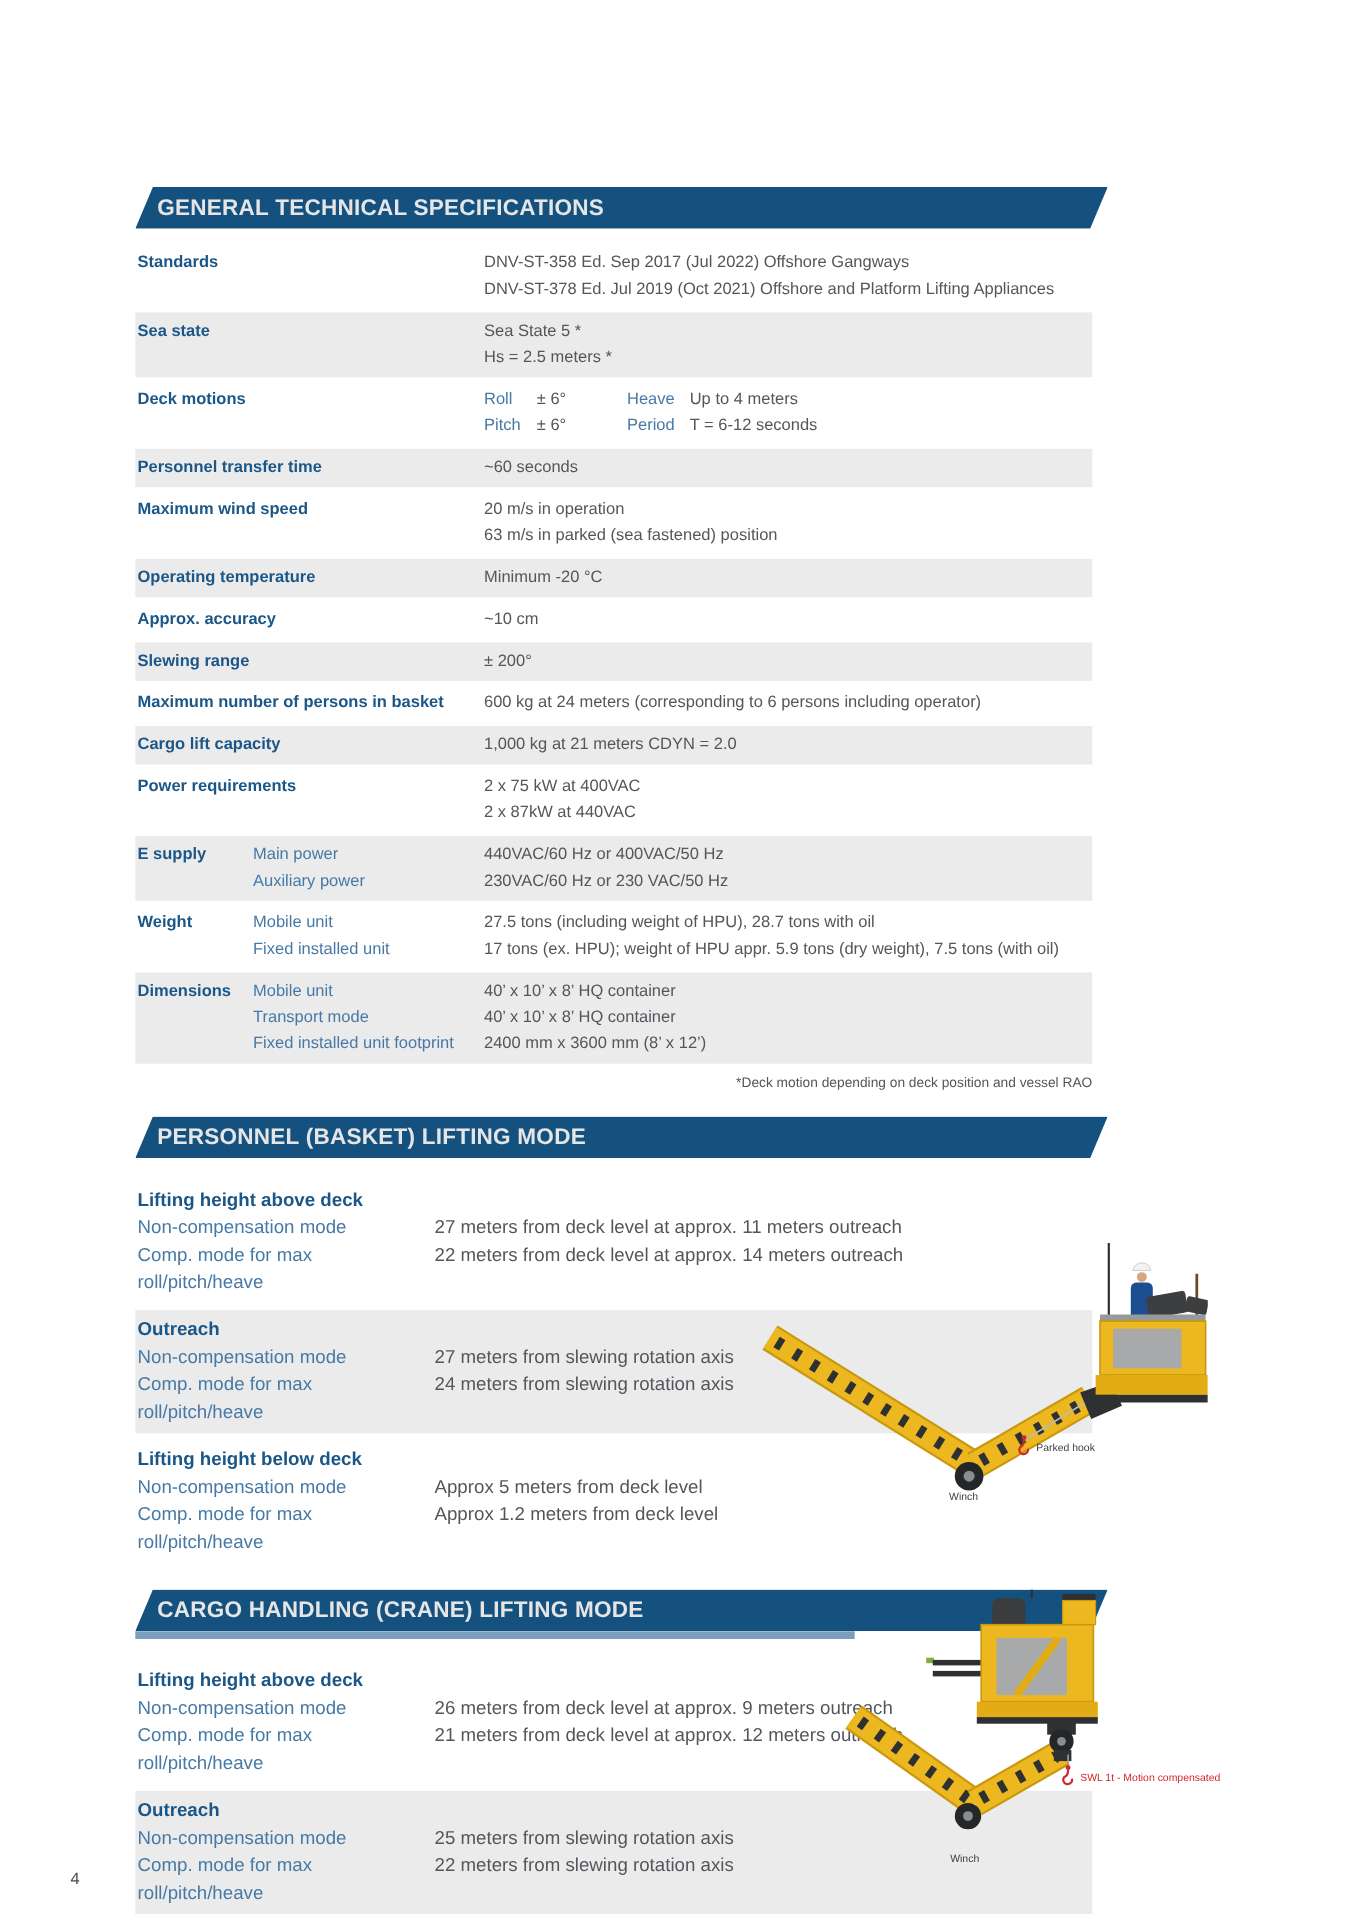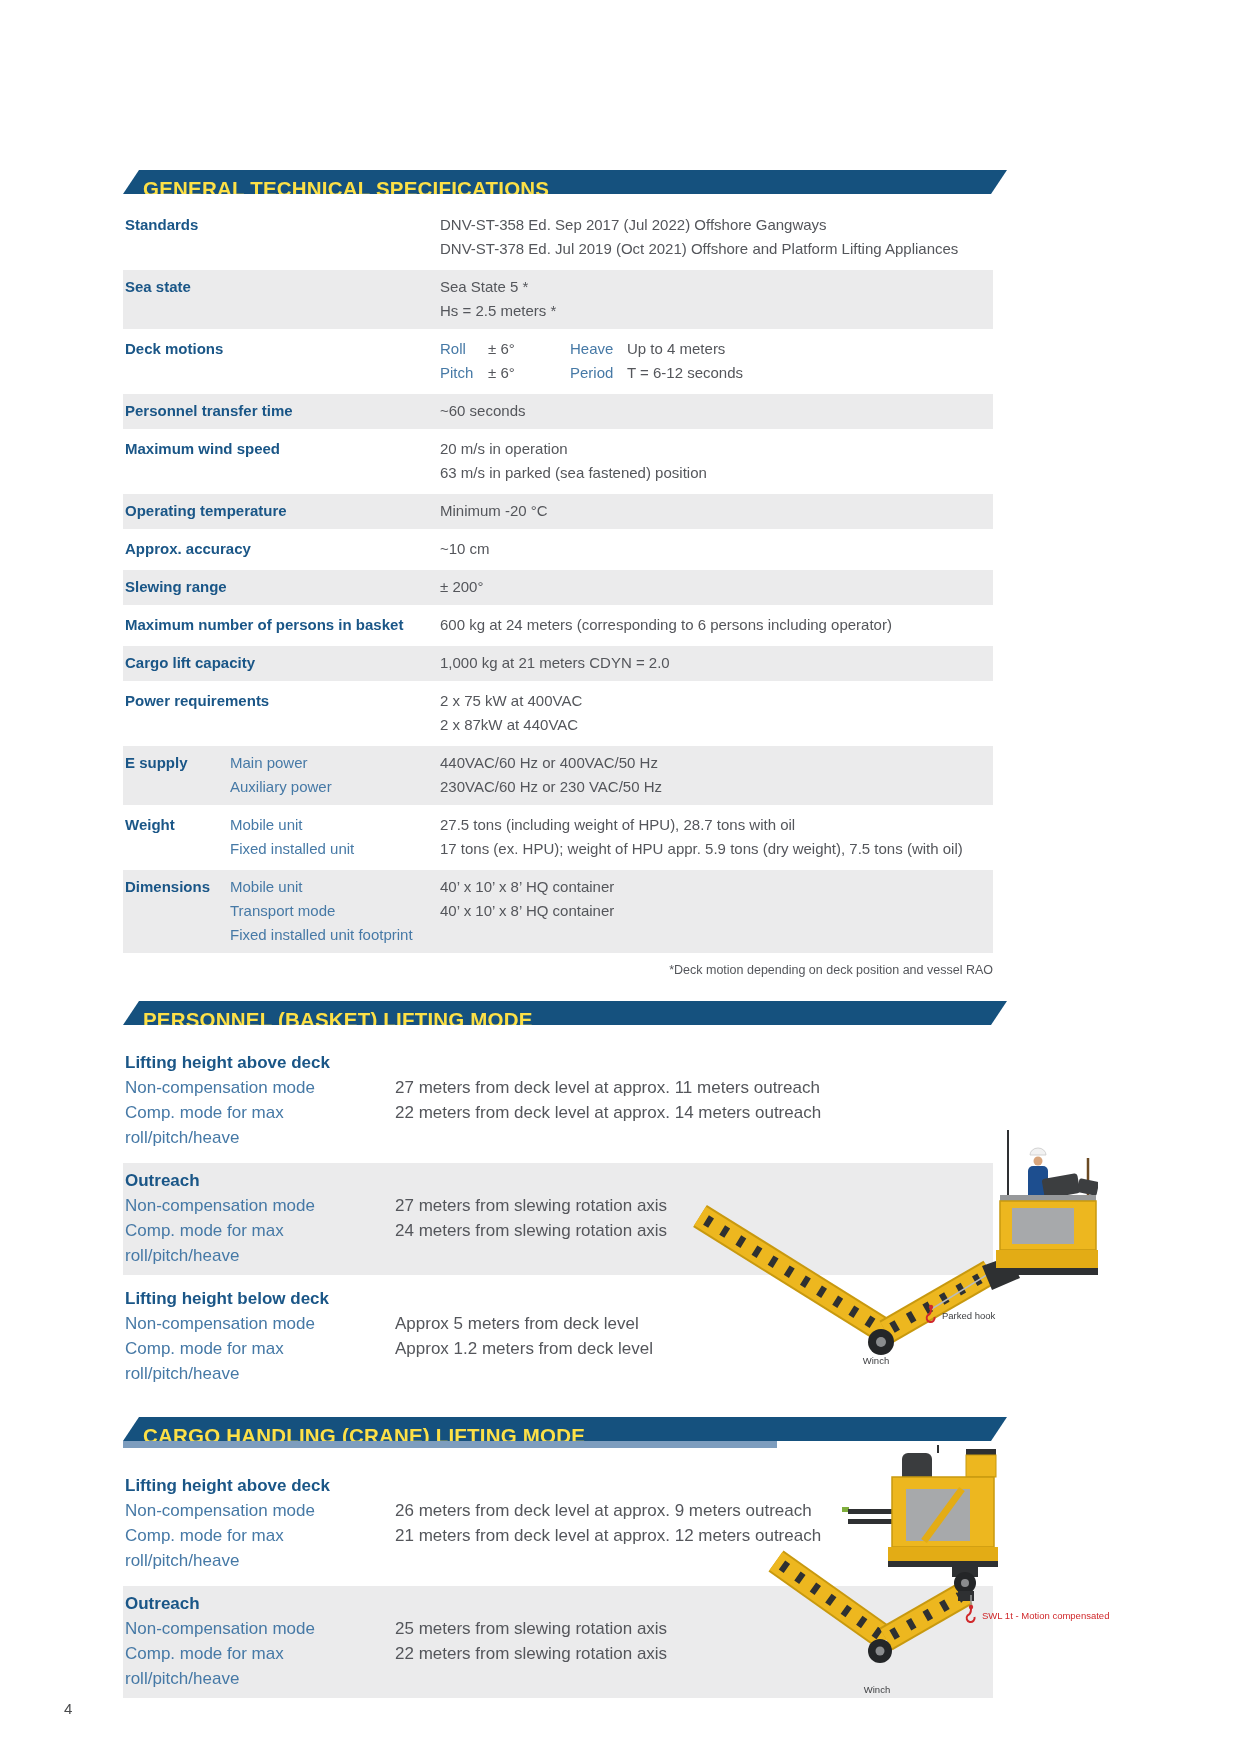--- a/index.html
+++ b/index.html
@@ -6,22 +6,22 @@
   html,body { width:1240px; height:1754px; }
   body {
     position:relative; background:#ffffff; overflow:hidden;
     font-family:"Liberation Sans", sans-serif;
     color:var(--value,#54565B);
     -webkit-font-smoothing:antialiased;
   }
   .wrap { position:absolute; left:123px; top:170px; width:870px; }
 
   .banner {
-    width:884px; height:24px; line-height:38px;
-    background:var(--banner,#15517E); color:#fde047;
+    width:884px; height:38px; line-height:38px;
+    background:var(--banner,#15517E); color:#e5e5e5;
     font-size:20.5px; font-weight:bold; letter-spacing:.2px;
     padding-left:20px;
     clip-path:polygon(16px 0, 100% 0, calc(100% - 16px) 100%, 0 100%);
   }
   .cargo-stripe { width:654px; height:7px; background:var(--stripe,#7D9DBE); }
 
   .spec-table { margin-top:14px; }
   .srow { display:flex; padding:5px 2px 6px; margin-bottom:3px; font-size:15px; line-height:24px; }
   .srow.shaded { background:var(--rowbg,#EBEBEC); }
   .srow .lbl { flex:0 0 315px; font-weight:bold; color:var(--label,#1A5687); padding-right:10px; }
@@ -176,20 +176,21 @@
       <div class="srow shaded">
         <div class="lbl-main">Dimensions</div>
         <div class="subcol">
           <div>Mobile unit</div>
           <div>Transport mode</div>
           <div>Fixed installed unit footprint</div>
         </div>
         <div class="val">
           <div>40’ x 10’ x 8’ HQ container</div>
           <div>40’ x 10’ x 8’ HQ container</div>
+          <div>2400 mm x 3600 mm (8’ x 12’)</div>
         </div>
       </div>
 
     </div>
 
     <div class="footnote">*Deck motion depending on deck position and vessel RAO</div>
   </section>
 
   <section>
     <div class="banner section-banner">

